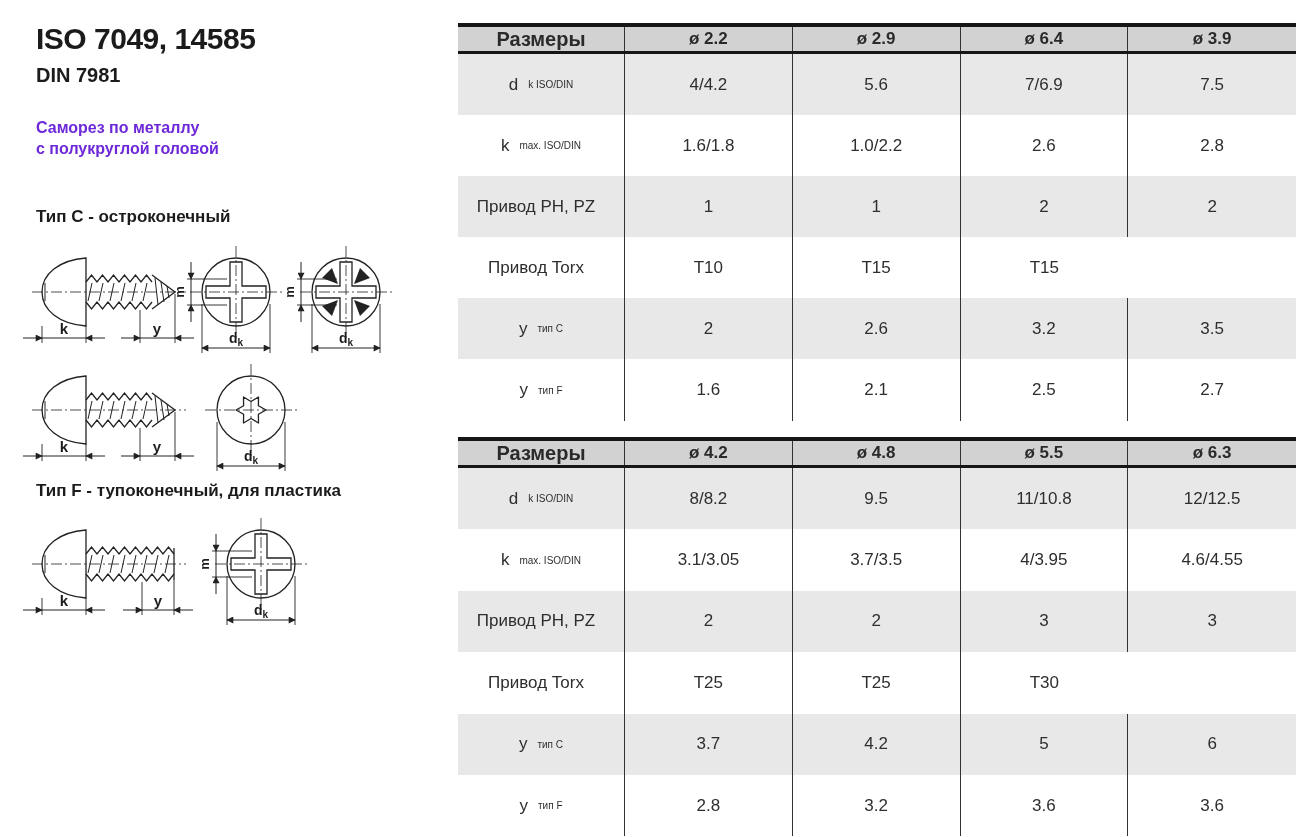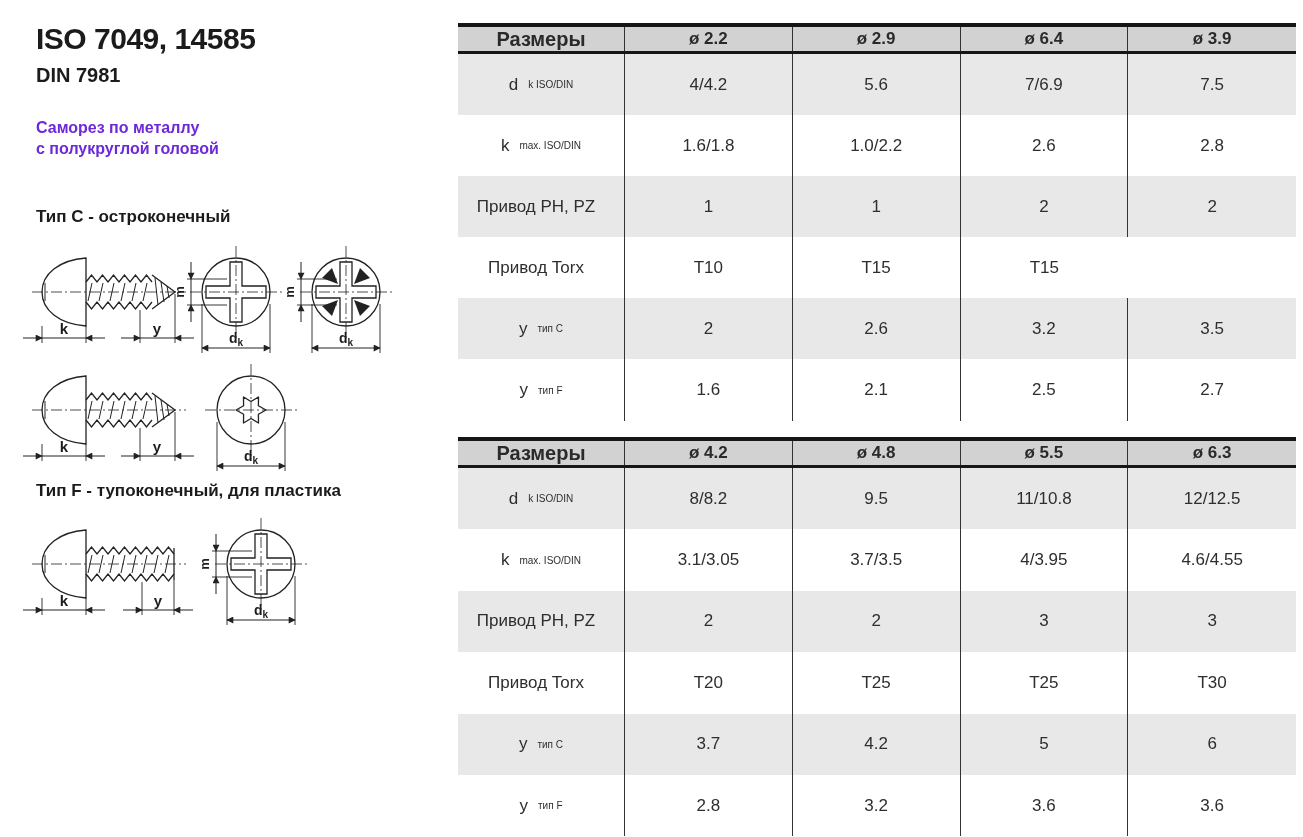--- a/index.html
+++ b/index.html
@@ -309,21 +309,20 @@
       <div class="cell sep">2</div>
       <div class="cell sep">2</div>
       <div class="cell sep">3</div>
       <div class="cell">3</div>
     </div>
     <div class="trow">
       <div class="cell lbl sep">
           <span>Привод Torx</span>
           <sub></sub>
         </div>
-      <div class="cell sep">T20</div>
       <div class="cell sep">T25</div>
       <div class="cell sep">T25</div>
       <div class="cell">T30</div>
     </div>
     <div class="trow shaded">
       <div class="cell lbl sep">
           <span>у</span>
           <sub>тип C</sub>
         </div>
       <div class="cell sep">3.7</div>

